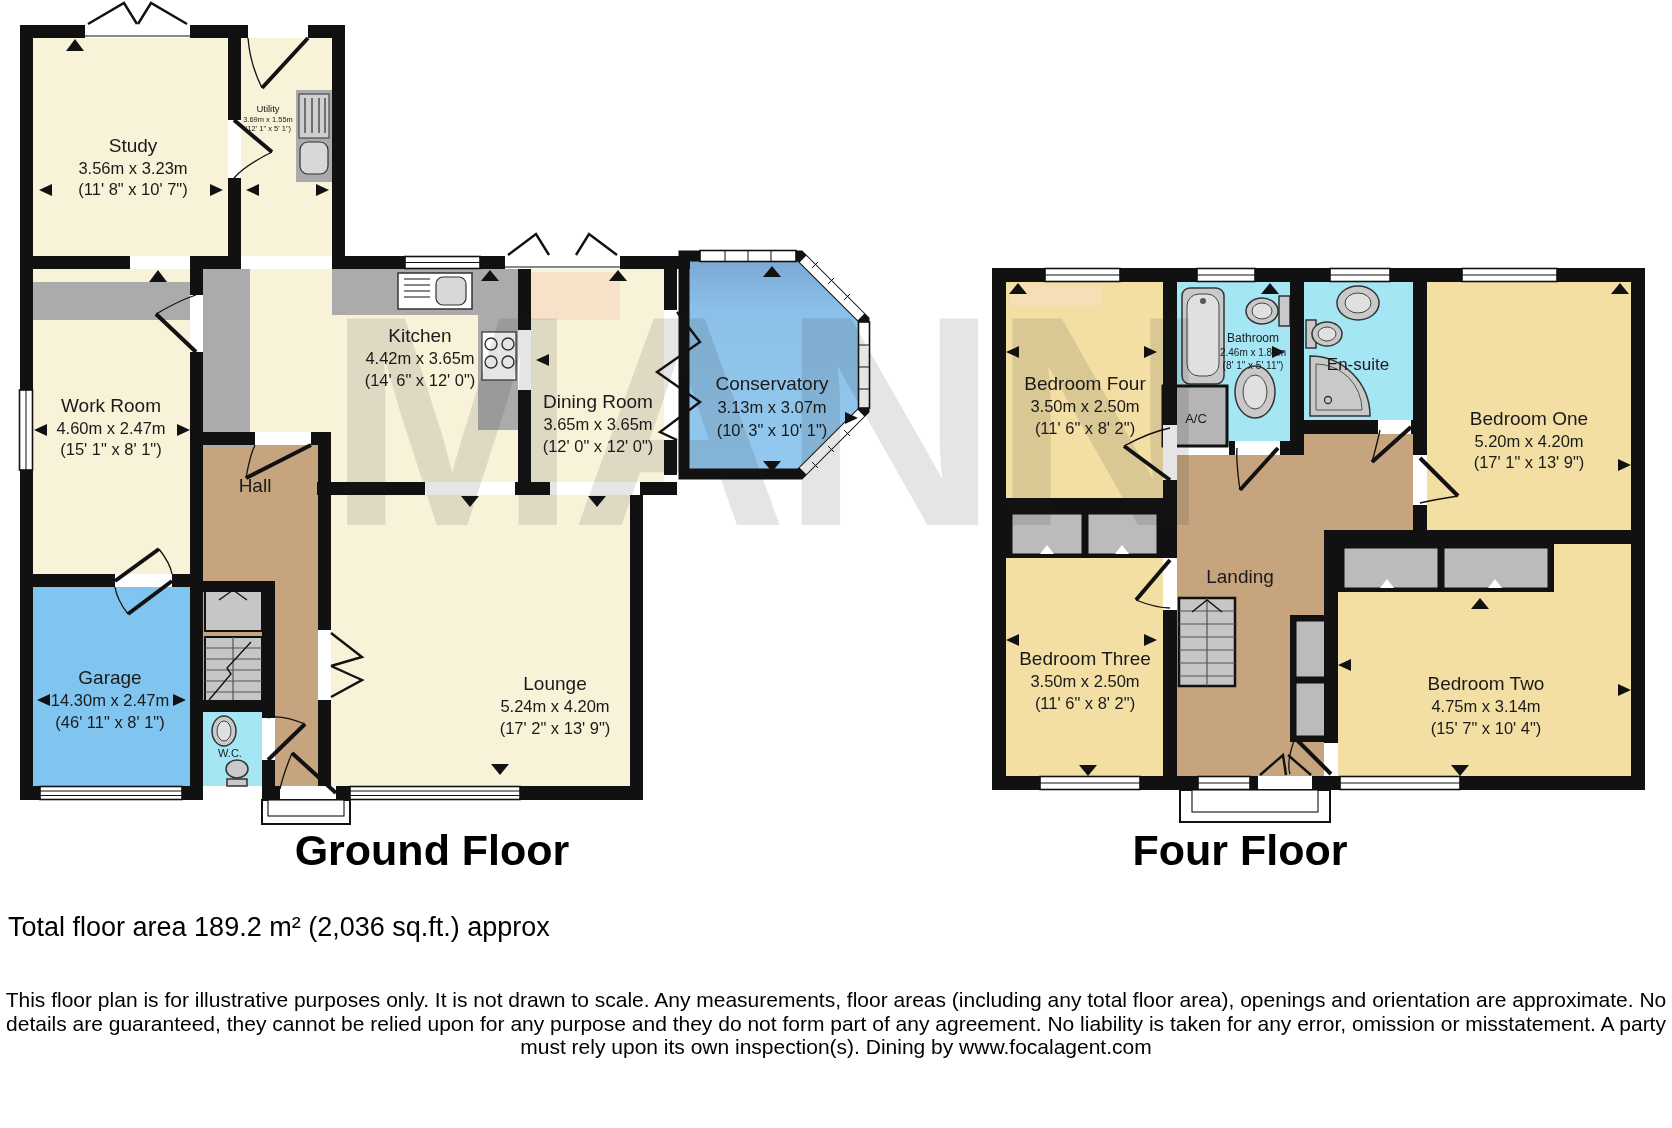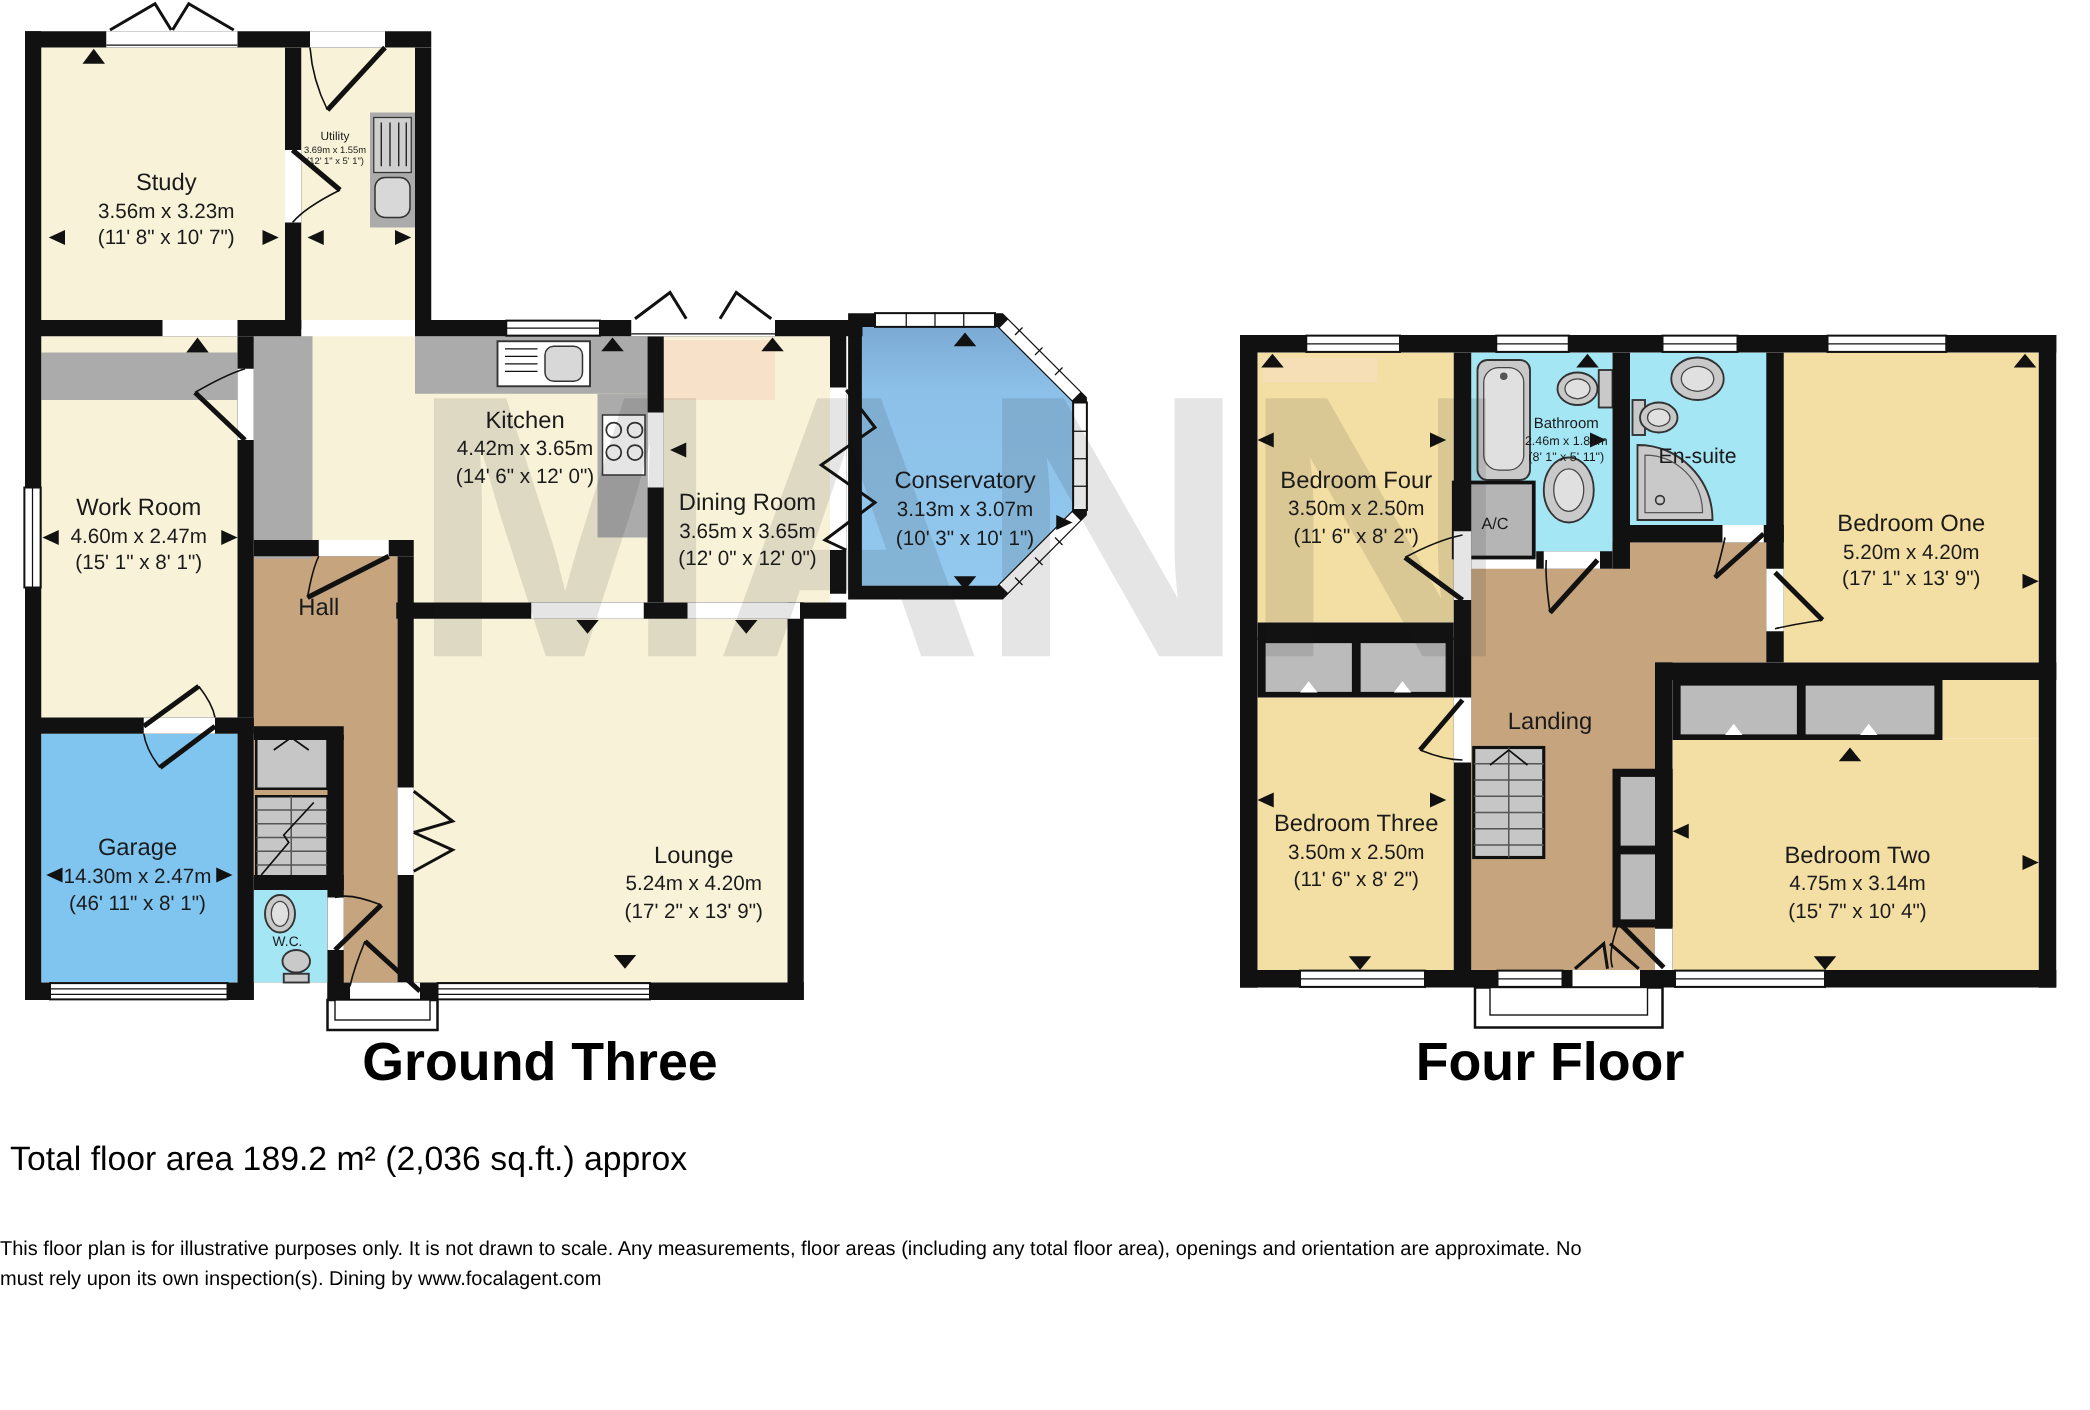--- a/index.html
+++ b/index.html
@@ -4,22 +4,22 @@
 <style>
   html,body{margin:0;padding:0;background:#fff;}
   body{width:1672px;height:1128px;position:relative;overflow:hidden;
        font-family:"Liberation Sans",sans-serif;color:#111;}
   #plan-svg{position:absolute;left:0;top:0;}
   .floor-title{position:absolute;top:826px;width:420px;text-align:center;
        font-size:43px;font-weight:bold;color:#000;letter-spacing:0px;}
   #gf-title{left:222px;}
   #ff-title{left:1030px;}
   #total-area{position:absolute;left:8px;top:912px;font-size:27px;color:#000;}
-  #disclaimer{position:absolute;left:0;top:988px;width:1672px;
-       font-size:16px;line-height:23.5px;color:#000;}
+  #disclaimer{position:absolute;left:0;top:988px;width:1672px;text-align:center;
+       font-size:21px;line-height:23.5px;color:#000;}
   svg text{font-family:"Liberation Sans",sans-serif;fill:#1a1a1a;}
   .room-name{font-size:19px;}
   .room-dim{font-size:16.5px;}
   .tiny-name{font-size:9.5px;}
   .tiny-dim{font-size:7.5px;}
   .wall{fill:#111;}
   .gap{fill:#fff;}
   .win{fill:#fff;stroke:#111;stroke-width:1.6;}
   .winline{stroke:#111;stroke-width:1;}
   .leaf{stroke:#111;stroke-width:4;fill:none;}
@@ -442,20 +442,21 @@
       <text class="room-dim" x="1085" y="709">(11' 6" x 8' 2")</text>
       <text class="room-name" x="1486" y="690">Bedroom Two</text>
       <text class="room-dim" x="1486" y="712">4.75m x 3.14m</text>
       <text class="room-dim" x="1486" y="734">(15' 7" x 10' 4")</text>
     </g>
   </g>
 
   <text x="765" y="525" text-anchor="middle" font-size="300" font-weight="bold" fill="#3a3a4a" opacity="0.11" letter-spacing="-6">MANN</text>
 </svg>
 
-<div class="floor-title" id="gf-title">Ground Three</div>
+<div class="floor-title" id="gf-title">Ground Floor</div>
 <div class="floor-title" id="ff-title">Four Floor</div>
 
 <div id="total-area">Total floor area 189.2 m² (2,036 sq.ft.) approx</div>
 <div id="disclaimer">
   <div>This floor plan is for illustrative purposes only. It is not drawn to scale. Any measurements, floor areas (including any total floor area), openings and orientation are approximate. No</div>
+  <div>details are guaranteed, they cannot be relied upon for any purpose and they do not form part of any agreement. No liability is taken for any error, omission or misstatement. A party</div>
   <div>must rely upon its own inspection(s). Dining by www.focalagent.com</div>
 </div>
 
 </body></html>

